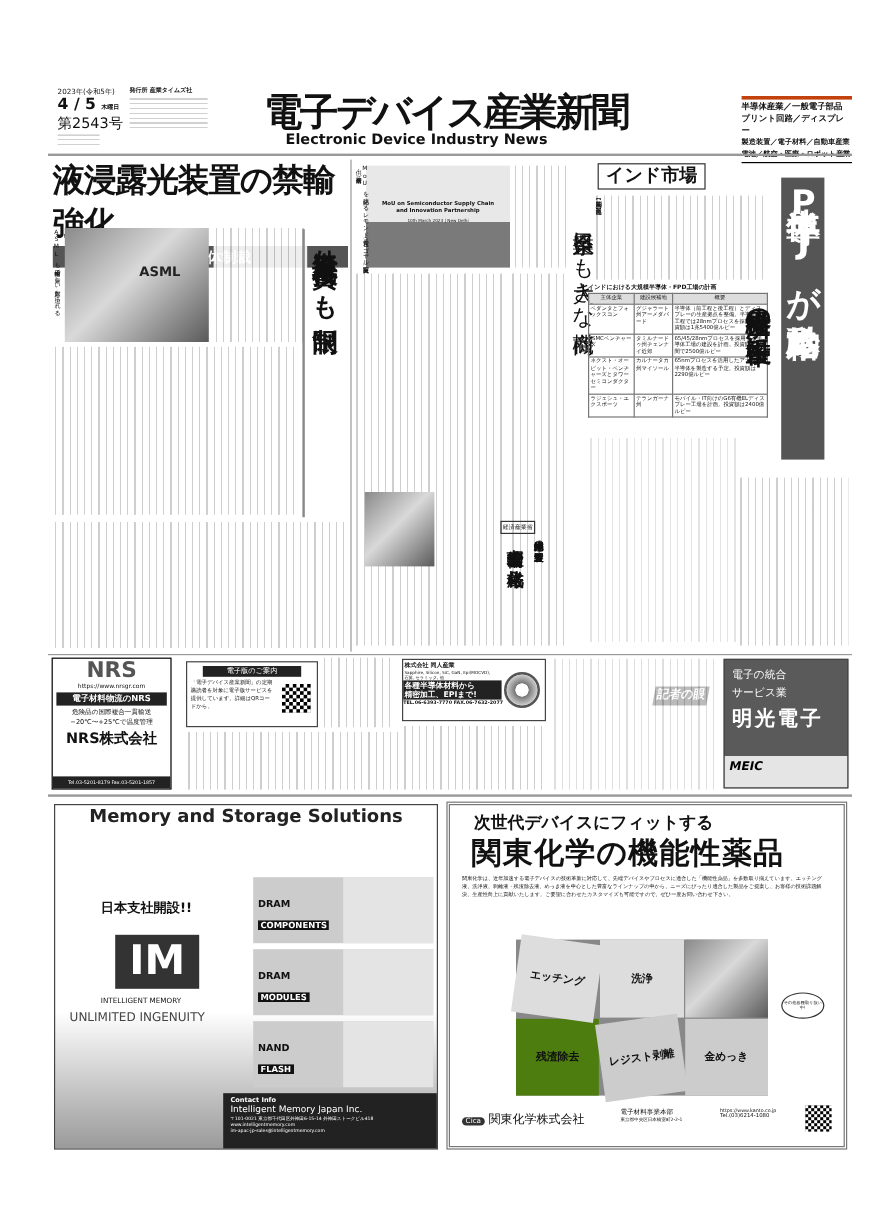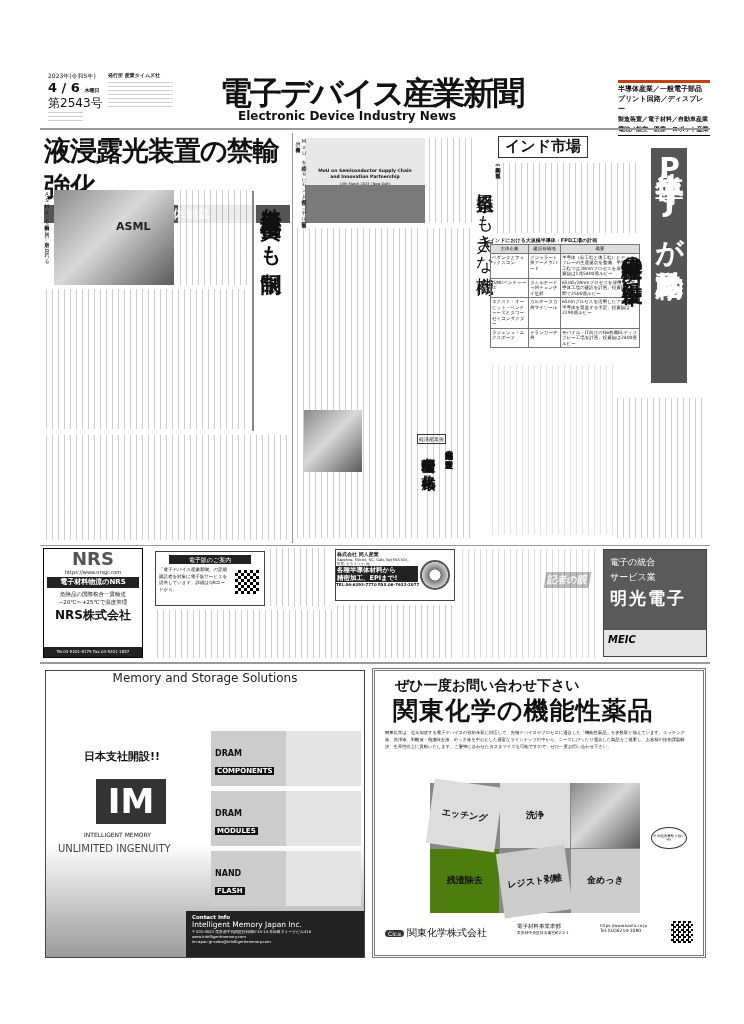--- a/index.html
+++ b/index.html
@@ -15,21 +15,21 @@
 table{border-collapse:collapse}
 td,th{border:1px solid #777;font-size:4.5px;line-height:5.5px;padding:1px;vertical-align:top;font-weight:normal}
 th{background:#ddd;text-align:center}
 </style>
 </head>
 <body>
 
 <div class="abs" style="left:40px;top:62px;width:670px;height:62px">
   <div class="abs" style="left:8px;top:10px">
     <div style="font-size:6px">2023年(令和5年)</div>
-    <div style="font-size:13px;font-weight:bold;line-height:13px"><span>4 / 6</span> <span style="font-size:5px">木曜日</span></div>
+    <div style="font-size:13px;font-weight:bold;line-height:13px"><span>4 / 5</span> <span style="font-size:5px">木曜日</span></div>
     <div style="font-size:12px;line-height:13px">第2543号</div>
     <div class="fillh" style="width:35px;height:12px;margin-top:2px"></div>
   </div>
   <div class="abs" style="left:68px;top:10px;font-size:5px;font-weight:bold">発行所 産業タイムズ社</div>
   <div class="abs fillh" style="left:68px;top:18px;width:65px;height:30px"></div>
   <div class="abs" style="left:180px;top:14px;font-size:32px;font-weight:bold;letter-spacing:-2px;line-height:34px">電子デバイス産業新聞</div>
   <div class="abs" style="left:198px;top:47px;font-size:12px;font-weight:bold">Electronic Device Industry News</div>
   <div class="abs" style="left:578px;top:18px;width:92px;border-top:3px solid #c2410c;border-bottom:1px solid #000;padding:1px 0">
     <div style="font-size:7px;font-weight:bold;line-height:10px">半導体産業／一般電子部品</div>
     <div style="font-size:7px;font-weight:bold;line-height:10px">プリント回路／ディスプレー</div>
@@ -147,21 +147,21 @@
 <div class="abs" style="left:603px;top:549px;width:104px;height:108px;border:1px solid #444;background:#5a5a5a;color:#fff">
   <div style="font-size:9px;padding:6px 0 0 6px">電子の統合</div>
   <div style="font-size:9px;padding:2px 0 0 6px">サービス業</div>
   <div style="font-size:17px;font-weight:bold;padding:3px 0 0 6px;letter-spacing:2px">明光電子</div>
   <div class="abs" style="left:0;bottom:0;width:100%;height:26px;background:#e5e5e5;color:#000;font-size:10px;font-weight:bold;font-style:italic;padding:4px">MEIC</div>
 </div>
 
 <div class="abs" style="left:40px;top:662px;width:670px;height:2px;background:#999"></div>
 
 <div class="abs" style="left:45px;top:670px;width:320px;height:288px;border:1px solid #444;background:linear-gradient(180deg,#fff 60%,#9a9a9a)">
-  <div style="text-align:center;font-size:12px;font-weight:normal;color:#222">Memory and Storage Solutions</div>
+  <div style="text-align:center;font-size:15px;font-weight:bold;color:#222">Memory and Storage Solutions</div>
   <div class="abs" style="left:38px;top:78px;font-size:11px;font-weight:bold">日本支社開設!!</div>
   <div class="abs" style="left:50px;top:108px;width:70px;height:45px;background:#333;color:#fff;font-size:34px;font-weight:bold;text-align:center;line-height:45px">IM</div>
   <div class="abs" style="left:38px;top:160px;font-size:6px">INTELLIGENT MEMORY</div>
   <div class="abs" style="left:12px;top:172px;font-size:10px;color:#444">UNLIMITED INGENUITY</div>
   <div class="abs" style="left:165px;top:60px;width:150px;height:55px;background:#ccc">
     <div style="font-size:8px;font-weight:bold;padding:18px 0 0 4px">DRAM</div>
     <div style="font-size:7px;font-weight:bold;background:#111;color:#fff;display:inline-block;margin-left:4px;padding:0 2px">COMPONENTS</div>
     <div class="abs" style="right:0;top:0;width:75px;height:55px;background:#e4e4e4"></div>
   </div>
   <div class="abs" style="left:165px;top:120px;width:150px;height:55px;background:#ccc">
@@ -177,21 +177,21 @@
   <div class="abs" style="left:140px;top:240px;width:178px;height:46px;background:#222;color:#fff;padding:3px 6px">
     <div style="font-size:5.5px;font-weight:bold">Contact Info</div>
     <div style="font-size:7.5px">Intelligent Memory Japan Inc.</div>
     <div style="font-size:3.8px">〒101-0021 東京都千代田区外神田6-15-14 外神田ストークビル418</div>
     <div style="font-size:3.8px">www.intelligentmemory.com</div>
     <div style="font-size:3.8px">im-apac-jp-sales@intelligentmemory.com</div>
   </div>
 </div>
 
 <div class="abs" style="left:372px;top:668px;width:334px;height:290px;border:3px double #777;padding:6px 10px">
-  <div style="font-size:14px;font-weight:bold;padding-left:10px">ぜひ一度お問い合わせ下さい</div>
+  <div style="font-size:14px;font-weight:bold;padding-left:10px">次世代デバイスにフィットする</div>
   <div style="font-size:25px;font-weight:bold;line-height:32px;padding-left:8px;letter-spacing:1px">関東化学の機能性薬品</div>
   <div style="font-size:4.3px;line-height:7px;margin-top:2px">関東化学は、近年加速する電子デバイスの技術革新に対応して、先端デバイスやプロセスに適合した「機能性薬品」を多数取り揃えています。エッチング液、洗浄液、剥離液・残渣除去液、めっき液を中心とした豊富なラインナップの中から、ニーズにぴったり適合した製品をご提案し、お客様の技術課題解決、生産性向上に貢献いたします。ご要望に合わせたカスタマイズも可能ですので、ぜひ一度お問い合わせ下さい。</div>
   <div class="abs" style="left:55px;top:112px;width:210px;height:130px;display:grid;grid-template-columns:1fr 1fr 1fr;grid-template-rows:1fr 1fr;gap:1px;background:#888">
     <div style="background:#ddd;font-size:9px;font-weight:bold;display:flex;align-items:center;justify-content:center;transform:rotate(8deg)">エッチング</div>
     <div style="background:#ddd;font-size:9px;font-weight:bold;display:flex;align-items:center;justify-content:center">洗浄</div>
     <div class="photo"></div>
     <div style="background:#4d7c0f;font-size:9px;font-weight:bold;display:flex;align-items:center;justify-content:center">残渣除去</div>
     <div style="background:#ccc;font-size:9px;font-weight:bold;display:flex;align-items:center;justify-content:center;transform:rotate(-8deg)">レジスト剥離</div>
     <div style="background:#ccc;font-size:9px;font-weight:bold;display:flex;align-items:center;justify-content:center">金めっき</div>
   </div>

